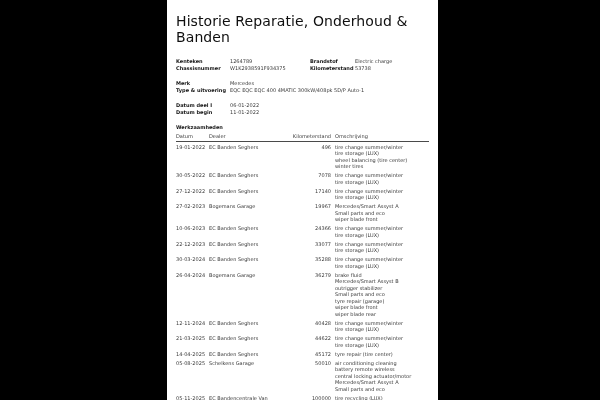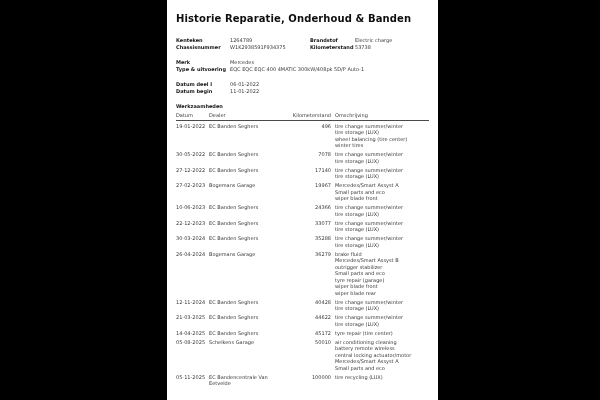--- a/index.html
+++ b/index.html
@@ -3,21 +3,21 @@
 <meta charset="utf-8">
 <style>
   html,body{margin:0;padding:0;}
   body{width:600px;height:400px;background:#000;overflow:hidden;}
   .canvas{position:relative;width:600px;height:400px;background:#000;}
   .page{
     position:absolute;left:167px;top:0;width:271px;height:400px;
     background:#ffffff;box-sizing:border-box;padding:13px 9px 0 9px;
     font-family:"DejaVu Sans", sans-serif;color:#3a3a3a;
   }
-  .title{font-size:10px;font-weight:bold;color:#0f0f0f;margin:0 0 13px 0;letter-spacing:.1px;}
+  .title{font-size:14px;font-weight:normal;color:#0f0f0f;margin:0 0 13px 0;letter-spacing:.1px;}
   .grid4{display:grid;grid-template-columns:54px 80px 45px 1fr;font-size:5px;line-height:7px;}
   .grid2{display:grid;grid-template-columns:54px 1fr;font-size:5px;line-height:7px;}
   .lbl{font-weight:bold;color:#151515;}
   .gap{height:8px;}
   .section-title{font-size:5px;font-weight:bold;color:#151515;margin:0 0 3px 0;}
   .thead{display:flex;font-size:5px;line-height:6.5px;border-bottom:.5px solid #4a4a4a;padding-bottom:1px;margin-bottom:2px;color:#3a3a3a;}
   .trow{display:flex;font-size:5px;line-height:6.5px;margin-bottom:2.5px;}
   .c-date{width:33px;flex:none;}
   .c-dealer{width:78px;flex:none;}
   .c-km{width:44px;flex:none;text-align:right;}

